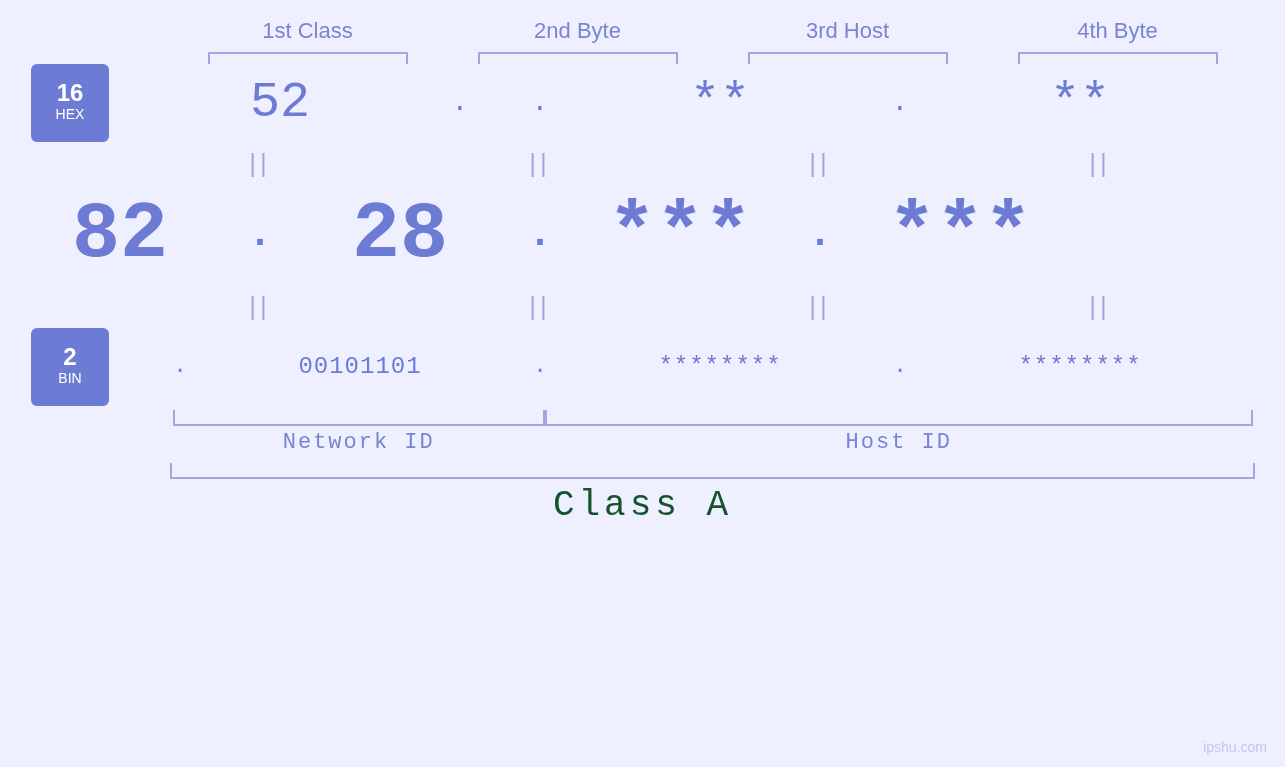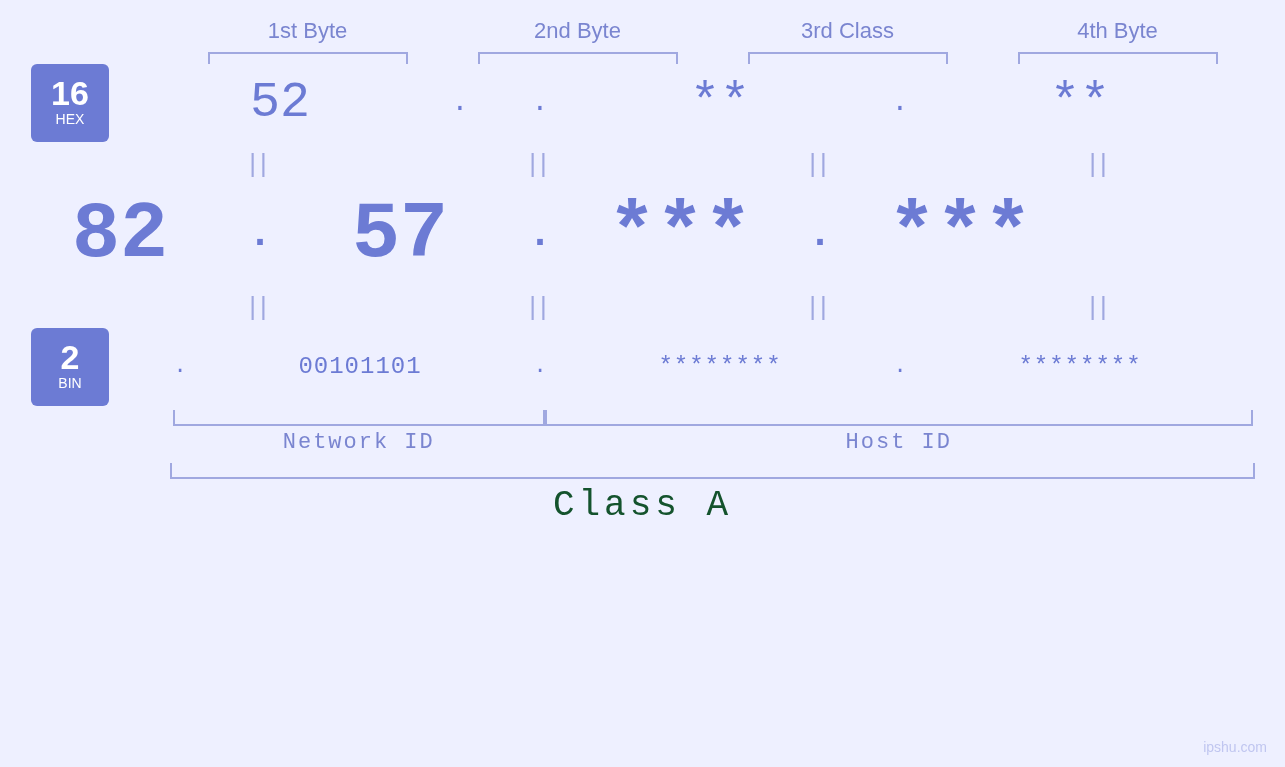--- a/index.html
+++ b/index.html
@@ -64,21 +64,21 @@
       height: 78px;
       display: flex;
       flex-direction: column;
       align-items: center;
       justify-content: center;
       font-family: Arial, sans-serif;
       margin-bottom: 0;
     }
 
     .base-num {
-      font-size: 34px;
+      font-size: 24px;
       font-weight: bold;
       line-height: 1;
     }
 
     .base-label {
       font-size: 14px;
       line-height: 1.4;
     }
 
     
@@ -272,23 +272,23 @@
       display: flex;
       width: 1080px;
       justify-content: space-around;
     }
   </style>
 </head>
 <body>
 
 <div class="container">
   <div class="byte-headers">
-    <div class="byte-header">1st Byte</div>
+    <div class="byte-header">1st Class</div>
     <div class="byte-header">2nd Byte</div>
-    <div class="byte-header">3rd Class</div>
+    <div class="byte-header">3rd Host</div>
     <div class="byte-header">4th Byte</div>
   </div>
 
   <div class="brackets-top">
     <div class="bracket-top"></div>
     <div class="bracket-top"></div>
     <div class="bracket-top"></div>
     <div class="bracket-top"></div>
   </div>
 
@@ -324,21 +324,21 @@
         <div class="equals-cell">||</div>
       </div>
     </div>
   </div>
 
   <div class="row-wrapper">
     <div class="values-col">
       <div class="value-row dec-row">
         <div class="value-cell">82</div>
         <div class="dot-cell">.</div>
-        <div class="value-cell">57</div>
+        <div class="value-cell">28</div>
         <div class="dot-cell">.</div>
         <div class="value-cell">***</div>
         <div class="dot-cell">.</div>
         <div class="value-cell">***</div>
       </div>
     </div>
   </div>
 
   <div class="row-wrapper">
     <div class="badge-col"></div>

